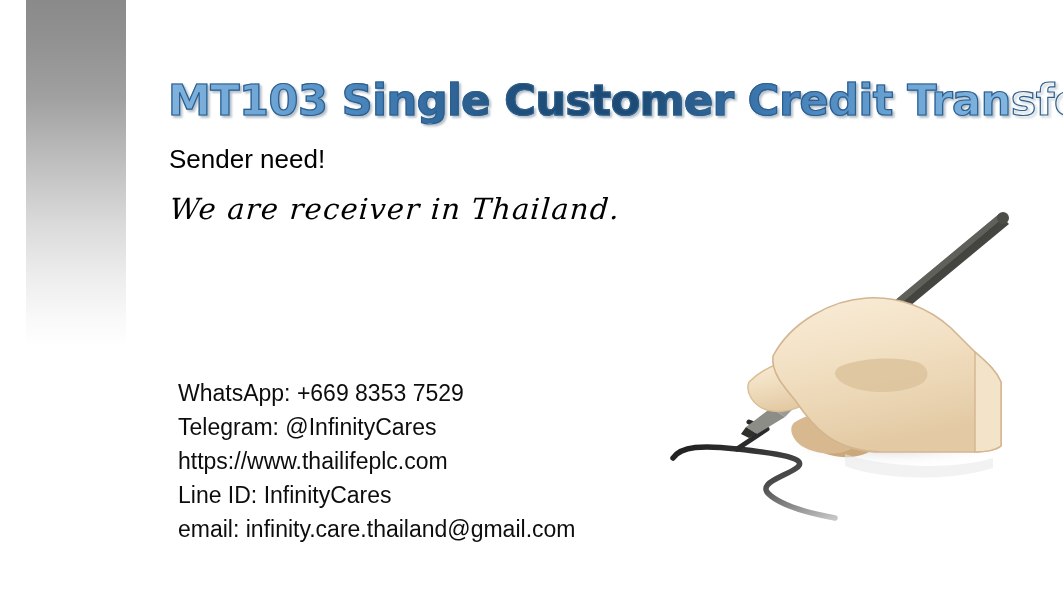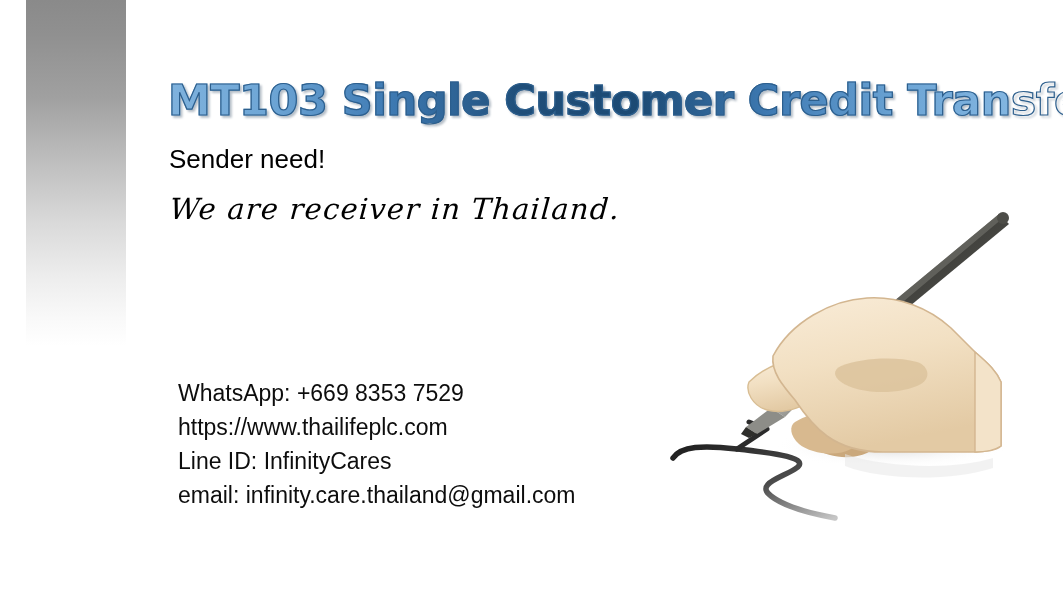--- a/index.html
+++ b/index.html
@@ -131,20 +131,21 @@
   <div class="sidebar-bar"></div>
 
   <div class="title">MT103 Single Customer Credit Transfer</div>
 
   <div class="sender-heading">Sender need!</div>
 
   <div class="script-line">We are receiver in Thailand.</div>
 
   <div class="contact-block">
     <div class="contact-line">WhatsApp: +669 8353 7529</div>
+    <div class="contact-line">Telegram: @InfinityCares</div>
     <div class="contact-line">https://www.thailifeplc.com</div>
     <div class="contact-line">Line ID: InfinityCares</div>
     <div class="contact-line">email: infinity.care.thailand@gmail.com</div>
   </div>
 
   <div class="illustration">
     <svg viewBox="0 0 400 340" xmlns="http://www.w3.org/2000/svg">
       <defs>
         <linearGradient id="skinGrad" x1="0" y1="0" x2="0.3" y2="1">
           <stop offset="0%" stop-color="#f9ecd8"></stop>

